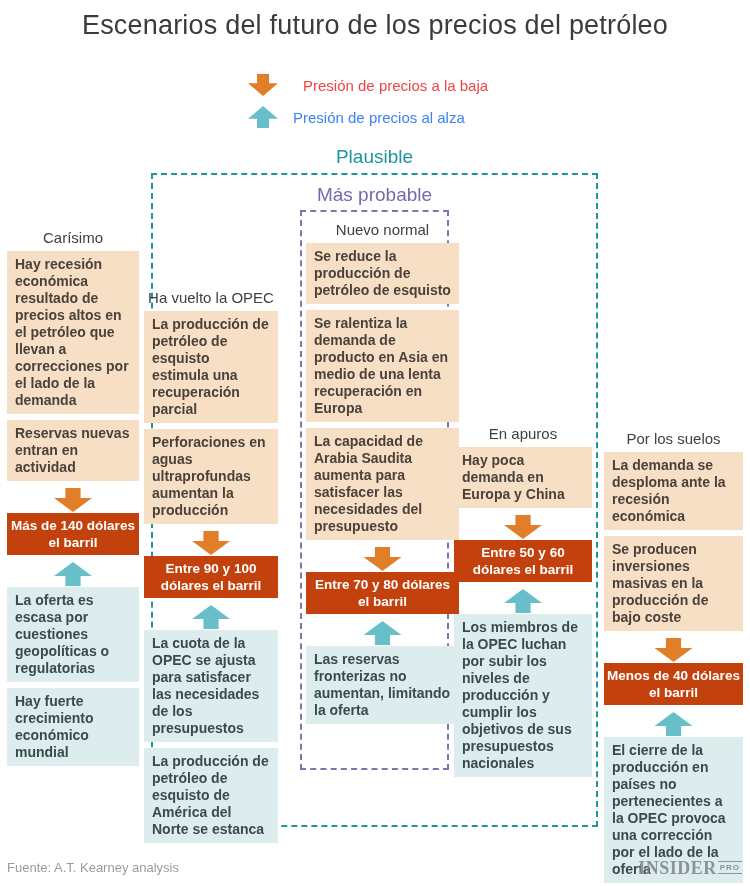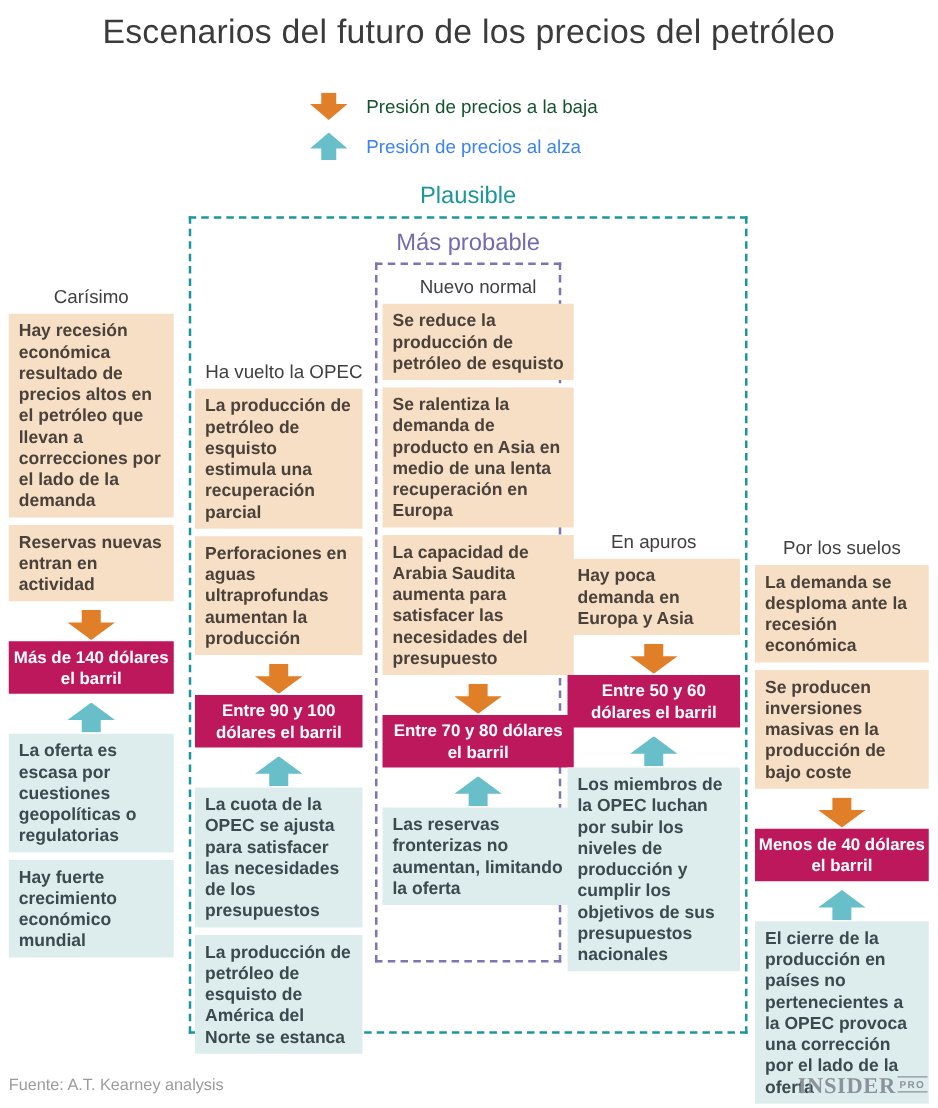--- a/index.html
+++ b/index.html
@@ -14,21 +14,21 @@
   .title {
     position: absolute; left: 0; top: 10px; width: 750px;
     text-align: center;
     font-size: 27px; color: #3b3b3b; letter-spacing: 0.2px;
   }
   
   .legend-arrow { position: absolute; width: 30px; height: 22px; }
   .legend-label { position: absolute; font-size: 15px; }
   .lg-down { left: 248px; top: 74px; background: #e17f28; }
   .lg-up   { left: 248px; top: 106px; background: #68bfc9; }
-  .lb-down { left: 293px; top: 77px; color: #14532d; }
+  .lb-down { left: 303px; top: 77px; color: #ef4444; }
   .lb-up   { left: 293px; top: 109px; color: #3b82f6; }
   .arrow-down { clip-path: polygon(30% 0, 70% 0, 70% 42%, 100% 42%, 50% 100%, 0 42%, 30% 42%); }
   .arrow-up   { clip-path: polygon(50% 0, 100% 58%, 70% 58%, 70% 100%, 30% 100%, 30% 58%, 0 58%); }
   
   .plausible-label {
     position: absolute; left: 151px; top: 146px; width: 447px;
     text-align: center; font-size: 19px; color: #1d969a;
   }
   .plausible-rect {
     position: absolute; left: 151px; top: 173px; width: 447px; height: 654px;
@@ -38,36 +38,36 @@
     position: absolute; left: 300px; top: 184px; width: 149px;
     text-align: center; font-size: 19px; color: #746aae;
   }
   .probable-rect {
     position: absolute; left: 300px; top: 210px; width: 149px; height: 560px;
     border: 2px dashed #7e74b4;
   }
   
   .col { position: absolute; display: flex; flex-direction: column; }
   .col1 { left: 7px;   top: 229px; width: 132px; }
-  .col2 { left: 156px; top: 289px; width: 134px; align-items: flex-end; }
+  .col2 { left: 144px; top: 289px; width: 134px; }
   .col3 { left: 306px; top: 221px; width: 153px; }
   .col4 { left: 454px; top: 425px; width: 138px; }
   .col5 { left: 604px; top: 430px; width: 139px; }
   .col-title {
     text-align: center; font-size: 15px; color: #404040;
     margin-bottom: 5px; line-height: 17px;
   }
   .box {
     font-size: 14px; line-height: 17px;
     padding: 5px 8px; margin-bottom: 6px; font-weight: bold;
   }
   .box.peach { background: #f7dfc6; color: #4a423a; }
   .box.teal  { background: #ddedee; color: #3a4a4e; }
   .box.price {
-    background: #be185d; color: #ffffff;
+    background: #c2410c; color: #ffffff;
     font-weight: bold; font-size: 13.5px; line-height: 17px;
     text-align: center; padding: 4px 3px;
   }
   .flow-arrow { width: 38px; height: 24px; margin: 1px auto 1px auto; flex: none; }
   .flow-arrow.down { background: #e17f28; }
   .flow-arrow.up   { background: #68bfc9; }
   
   .source {
     position: absolute; left: 7px; top: 860px;
     font-size: 13px; color: #9b9b99;
@@ -132,21 +132,21 @@
     <div class="box peach">Se ralentiza la demanda de producto en Asia en medio de una lenta recuperación en Europa</div>
     <div class="box peach">La capacidad de Arabia Saudita aumenta para satisfacer las necesidades del presupuesto</div>
     <div class="flow-arrow down arrow-down"></div>
     <div class="box price">Entre 70 y 80 dólares el barril</div>
     <div class="flow-arrow up arrow-up"></div>
     <div class="box teal">Las reservas fronterizas no aumentan, limitando la oferta</div>
   </div>
 
   <div class="col col4">
     <div class="col-title">En apuros</div>
-    <div class="box peach">Hay poca demanda en Europa y Asia</div>
+    <div class="box peach">Hay poca demanda en Europa y China</div>
     <div class="flow-arrow down arrow-down"></div>
     <div class="box price">Entre 50 y 60 dólares el barril</div>
     <div class="flow-arrow up arrow-up"></div>
     <div class="box teal">Los miembros de la OPEC luchan por subir los niveles de producción y cumplir los objetivos de sus presupuestos nacionales</div>
   </div>
 
   <div class="col col5">
     <div class="col-title">Por los suelos</div>
     <div class="box peach">La demanda se desploma ante la recesión económica</div>
     <div class="box peach">Se producen inversiones masivas en la producción de bajo coste</div>

